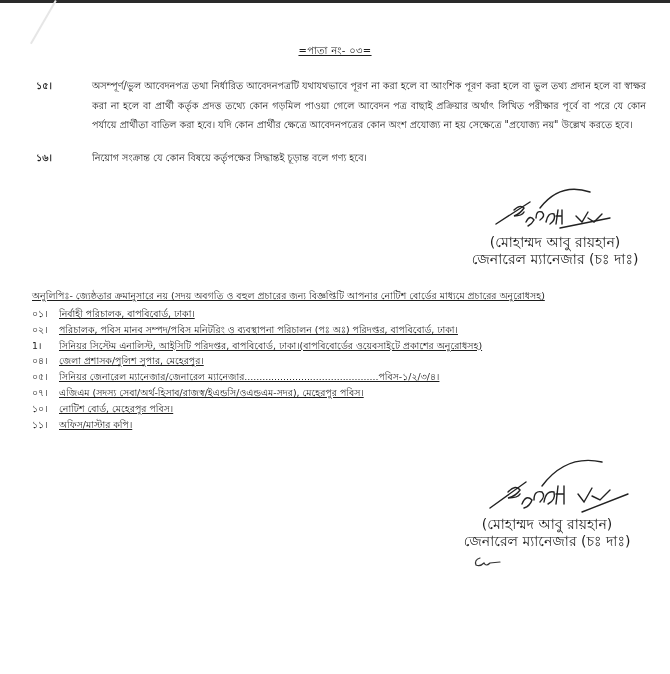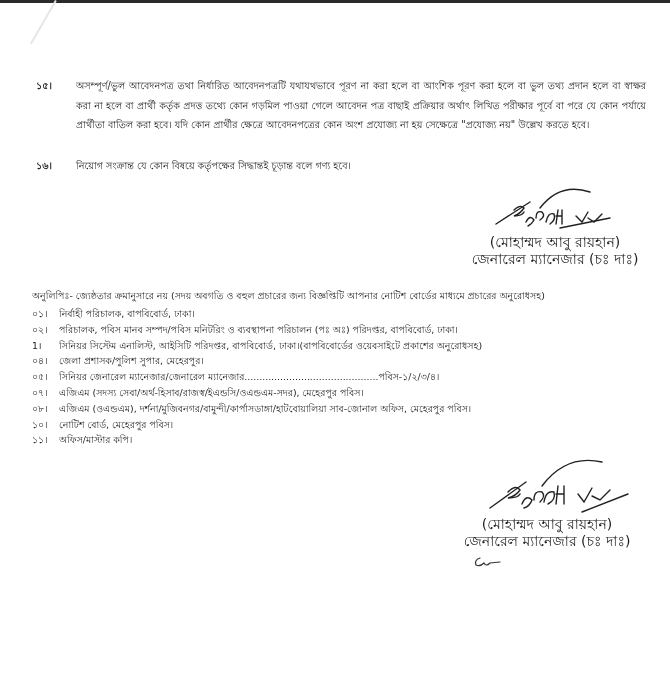--- a/index.html
+++ b/index.html
@@ -12,45 +12,46 @@
     }
     .topbar { position: absolute; left: 0; top: 0; width: 670px; height: 3px; background: #2a2a2a; }
     .crease { position: absolute; left: 55px; top: 0; width: 2px; height: 50px; background: #e6e6e6; transform: rotate(30deg); transform-origin: top left; }
     .page { position: absolute; left: 0; top: 0; width: 670px; height: 674px; }
     .page-no {
       position: absolute; top: 43px; left: 0; width: 670px; text-align: center;
       font-size: 10px; text-decoration: underline; letter-spacing: 0.3px;
     }
     .clause { position: absolute; left: 36px; width: 610px; font-size: 9.6px; line-height: 19.5px; }
     .clause .num { position: absolute; left: 0; top: 0; width: 30px; font-weight: bold; }
-    .clause .body { margin-left: 40px; text-align: justify; text-align-last: left; }
+    .clause .body { margin-left: 56px; text-align: justify; text-align-last: left; }
     .c15 { top: 76px; }
-    .c16 { top: 156px; }
+    .c16 { top: 148px; }
     .sig-block { position: absolute; text-align: center; font-size: 14px; line-height: 17px; }
     .sig1 { left: 470px; top: 188px; width: 170px; }
     .sig2 { left: 462px; top: 456px; width: 170px; }
     .sig-mark { height: 46px; position: relative; }
     .sig-mark svg { position: absolute; left: 20px; top: 0; }
     .cc-heading {
       position: absolute; left: 32px; top: 289px; width: 620px;
-      font-size: 9.4px; white-space: nowrap;
+      font-size: 9.4px; text-decoration: underline; white-space: nowrap;
     }
     .cc-list { position: absolute; left: 32px; top: 306px; width: 620px; list-style: none; margin: 0; padding: 0; }
-    .cc-list li { font-size: 9.4px; line-height: 15.8px; white-space: nowrap; }
+    .cc-list li { font-size: 9.4px; line-height: 15.8px; white-space: nowrap; text-decoration: underline; }
     .cc-list .n { display: inline-block; width: 27px; }
     .initial { position: absolute; left: 472px; top: 553px; }
   </style>
 </head>
 <body>
 
 <div class="topbar"></div>
 <div class="crease"></div>
 
 <div class="page">
 
+  <div class="page-no">=পাতা নং- ০৩=</div>
 
   <div class="clause c15">
     <span class="num">১৫।</span>
     <div class="body">অসম্পূর্ণ/ভুল আবেদনপত্র তথা নির্ধারিত আবেদনপত্রটি যথাযথভাবে পূরণ না করা হলে বা আংশিক পূরণ করা হলে বা ভুল তথ্য প্রদান হলে বা স্বাক্ষর করা না হলে বা প্রার্থী কর্তৃক প্রদত্ত তথ্যে কোন গড়মিল পাওয়া গেলে আবেদন পত্র বাছাই প্রক্রিয়ার অর্থাৎ লিখিত পরীক্ষার পূর্বে বা পরে যে কোন পর্যায়ে প্রার্থীতা বাতিল করা হবে। যদি কোন প্রার্থীর ক্ষেত্রে আবেদনপত্রের কোন অংশ প্রযোজ্য না হয় সেক্ষেত্রে "প্রযোজ্য নয়" উল্লেখ করতে হবে।</div>
   </div>
 
   <div class="clause c16">
     <span class="num">১৬।</span>
     <div class="body">নিয়োগ সংক্রান্ত যে কোন বিষয়ে কর্তৃপক্ষের সিদ্ধান্তই চূড়ান্ত বলে গণ্য হবে।</div>
   </div>
@@ -75,21 +76,20 @@
 
   <div class="cc-heading">অনুলিপিঃ- জ্যেষ্ঠতার ক্রমানুসারে নয় (সদয় অবগতি ও বহুল প্রচারের জন্য বিজ্ঞপ্তিটি আপনার নোটিশ বোর্ডের মাধ্যমে প্রচারের অনুরোধসহ)</div>
 
   <ul class="cc-list">
     <li><span class="n">০১।</span><span>নির্বাহী পরিচালক, বাপবিবোর্ড, ঢাকা।</span></li>
     <li><span class="n">০২।</span><span>পরিচালক, পবিস মানব সম্পদ/পবিস মনিটরিং ও ব্যবস্থাপনা পরিচালন (পঃ অঃ) পরিদপ্তর, বাপবিবোর্ড, ঢাকা।</span></li>
     <li><span class="n">1।</span><span>সিনিয়র সিস্টেম এনালিস্ট, আইসিটি পরিদপ্তর, বাপবিবোর্ড, ঢাকা।(বাপবিবোর্ডের ওয়েবসাইটে প্রকাশের অনুরোধসহ)</span></li>
     <li><span class="n">০৪।</span><span>জেলা প্রশাসক/পুলিশ সুপার, মেহেরপুর।</span></li>
     <li><span class="n">০৫।</span><span>সিনিয়র জেনারেল ম্যানেজার/জেনারেল ম্যানেজার.............................................পবিস-১/২/৩/৪।</span></li>
     <li><span class="n">০৭।</span><span>এজিএম (সদস্য সেবা/অর্থ-হিসাব/রাজস্ব/ইএন্ডসি/ওএন্ডএম-সদর), মেহেরপুর পবিস।</span></li>
-    <li><span class="n">০৮।</span><span>এজিএম (ওএন্ডএম), দর্শনা/মুজিবনগর/বামুন্দী/কার্পাসডাঙ্গা/হাটবোয়ালিয়া সাব-জোনাল অফিস, মেহেরপুর পবিস।</span></li>
     <li><span class="n">১০।</span><span>নোটিশ বোর্ড,  মেহেরপুর পবিস।</span></li>
     <li><span class="n">১১।</span><span>অফিস/মাস্টার কপি।</span></li>
   </ul>
 
   <div class="sig-block sig2">
     <div class="sig-mark" style="height:60px">
       <svg width="150" height="60" viewBox="0 0 150 60" fill="none" stroke="#222" stroke-width="1.4" stroke-linecap="round">
         <path d="M8 52 L44 26"></path>
         <path d="M26 36 q8 -8 12 -2 q-4 6 -12 8 q10 0 12 -4"></path>
         <path d="M40 48 q4 -10 10 -4 q-2 6 -8 8"></path>

